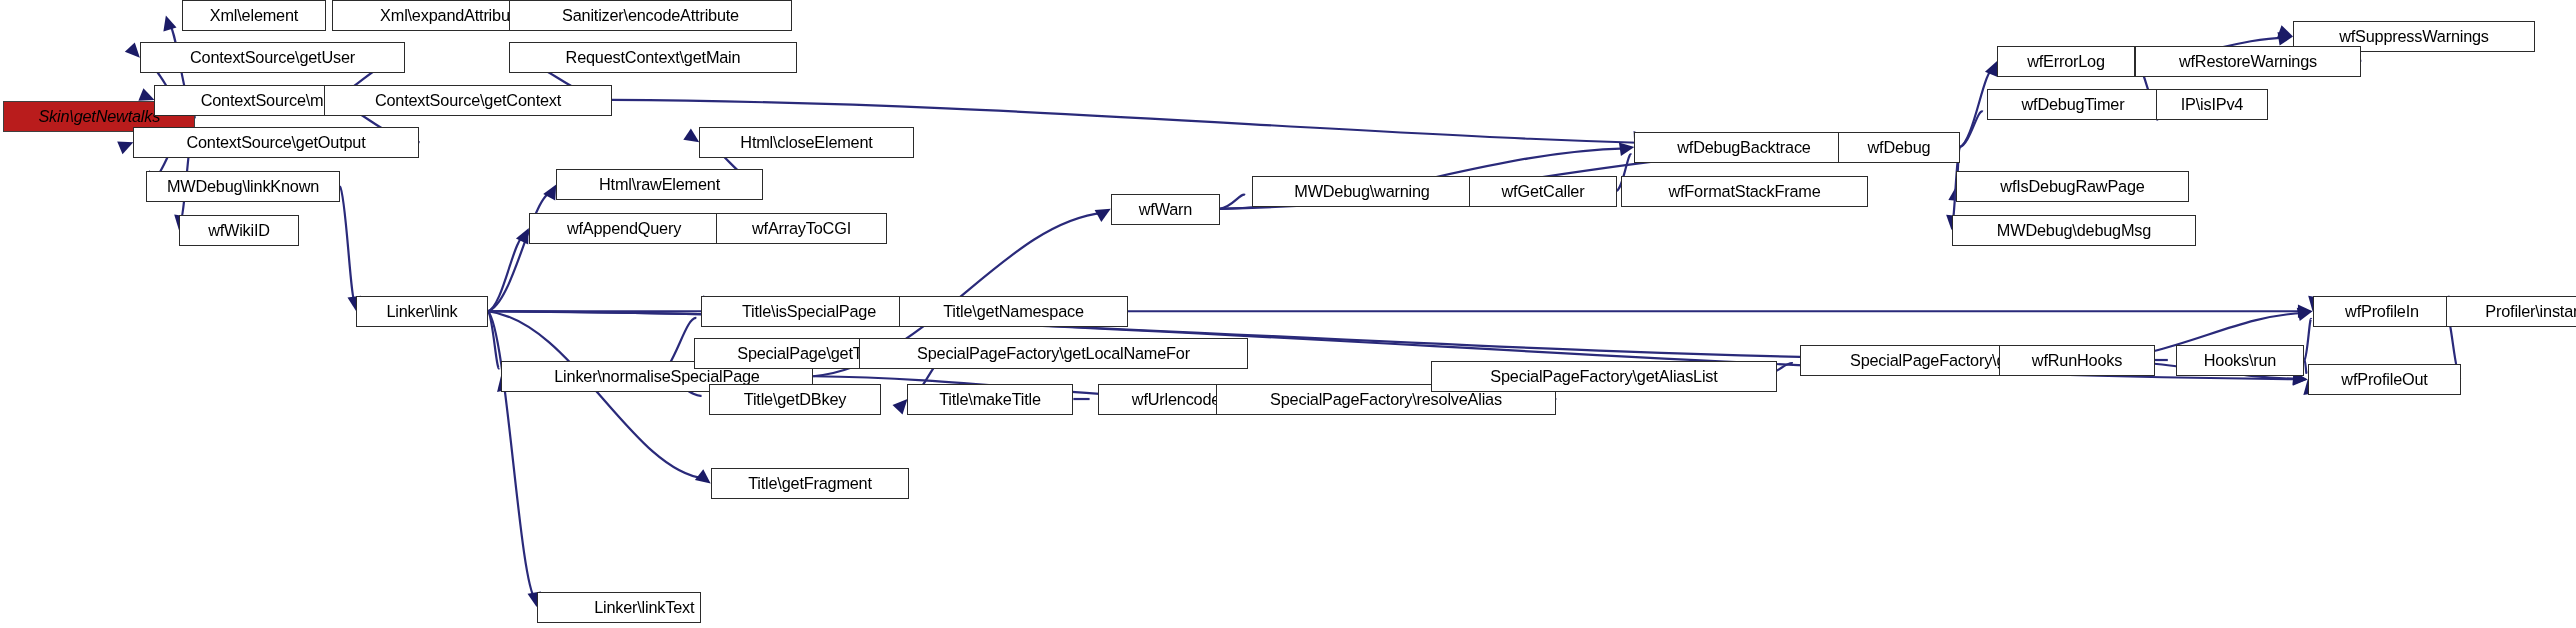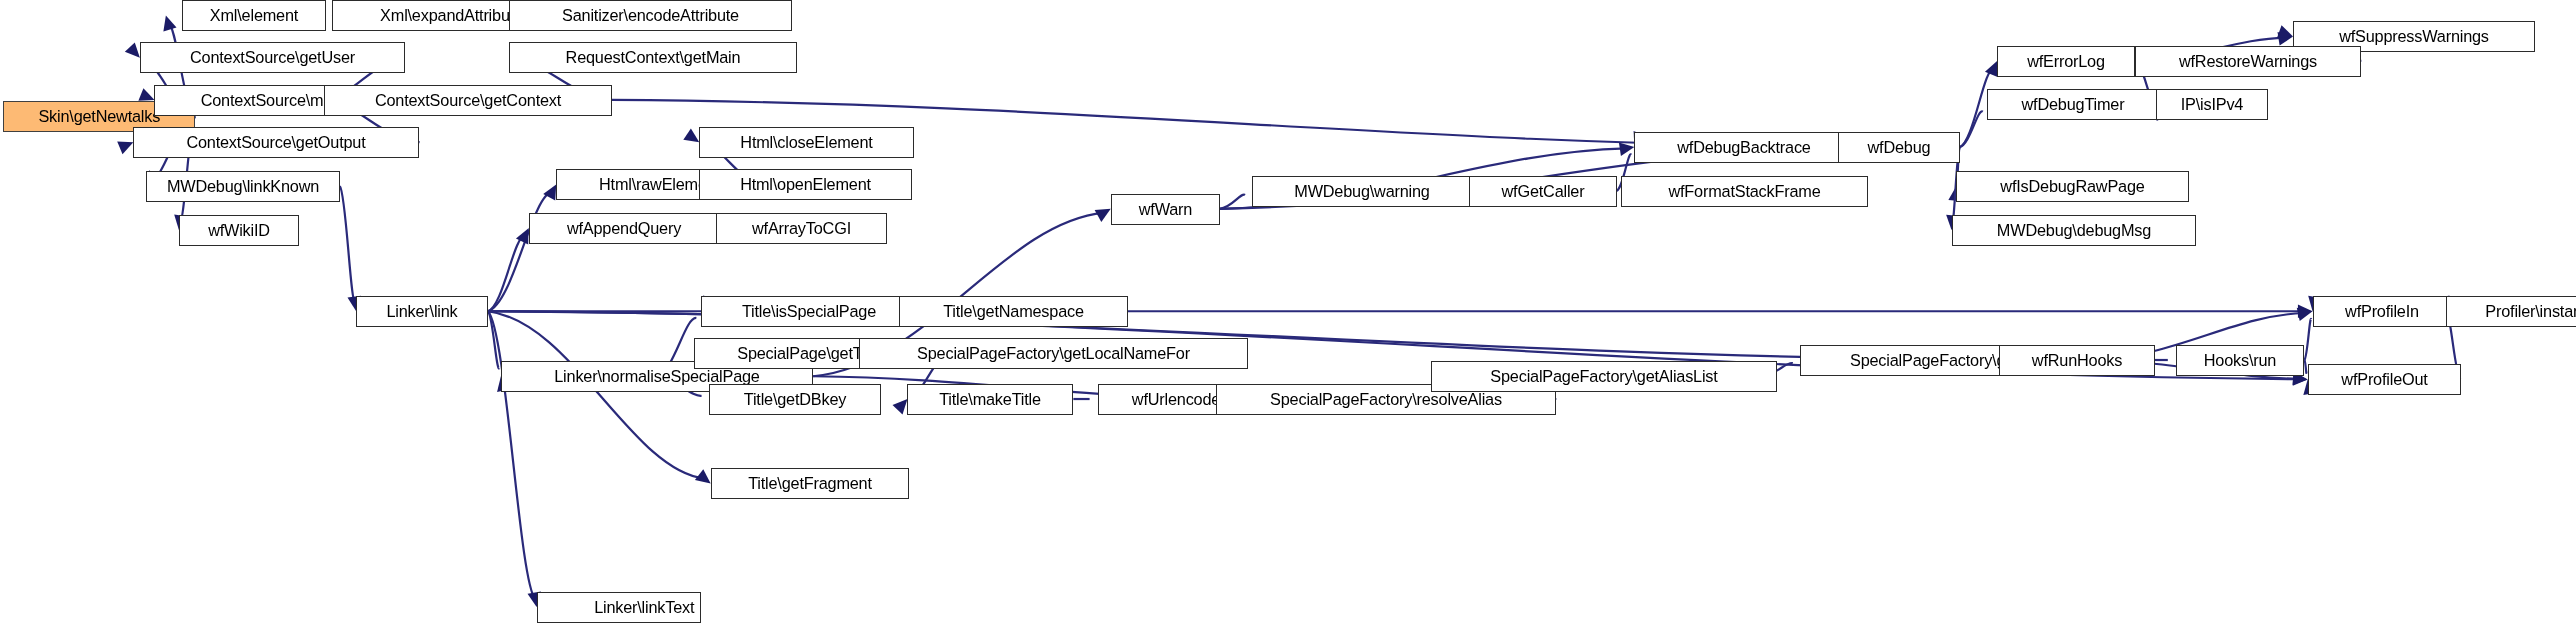--- a/index.html
+++ b/index.html
@@ -33,22 +33,23 @@
     background: #ffffff;
     color: #000000;
     font-size: 16.3px;
     line-height: 1;
     white-space: nowrap;
     letter-spacing: -0.2px;
     height: 31px;
     padding: 0 5.7px;
   }
   .node.root {
-    background: #fdba74;
+    background: #b91c1c;
     border-color: #404040;
+    font-style: italic;
   }
   .edge-path {
     fill: none;
     stroke: #2a2a7a;
     stroke-width: 2.2;
   }
   .edge-head {
     fill: #1b1b66;
     stroke: none;
   }
@@ -211,23 +212,20 @@
     </div>
     <div class="node" style="left: 179px; top: 215px; width: 120px;">
       <span>wfWikiID</span>
     </div>
     <div class="node" style="left: 699px; top: 127px; width: 215px;">
       <span>Html\closeElement</span>
     </div>
     <div class="node" style="left: 556px; top: 169px; width: 207px;">
       <span>Html\rawElement</span>
     </div>
-    <div class="node" style="left: 699px; top: 169px; width: 213px;">
-      <span>Html\openElement</span>
-    </div>
     <div class="node" style="left: 529px; top: 213px; width: 190px;">
       <span>wfAppendQuery</span>
     </div>
     <div class="node" style="left: 716px; top: 213px; width: 171px; text-align: center;">
       <span>wfArrayToCGI</span>
     </div>
     <div class="node" style="left: 356px; top: 296px; width: 132px;">
       <span>Linker\link</span>
     </div>
     <div class="node" style="left: 701px; top: 296px; width: 216px;">

